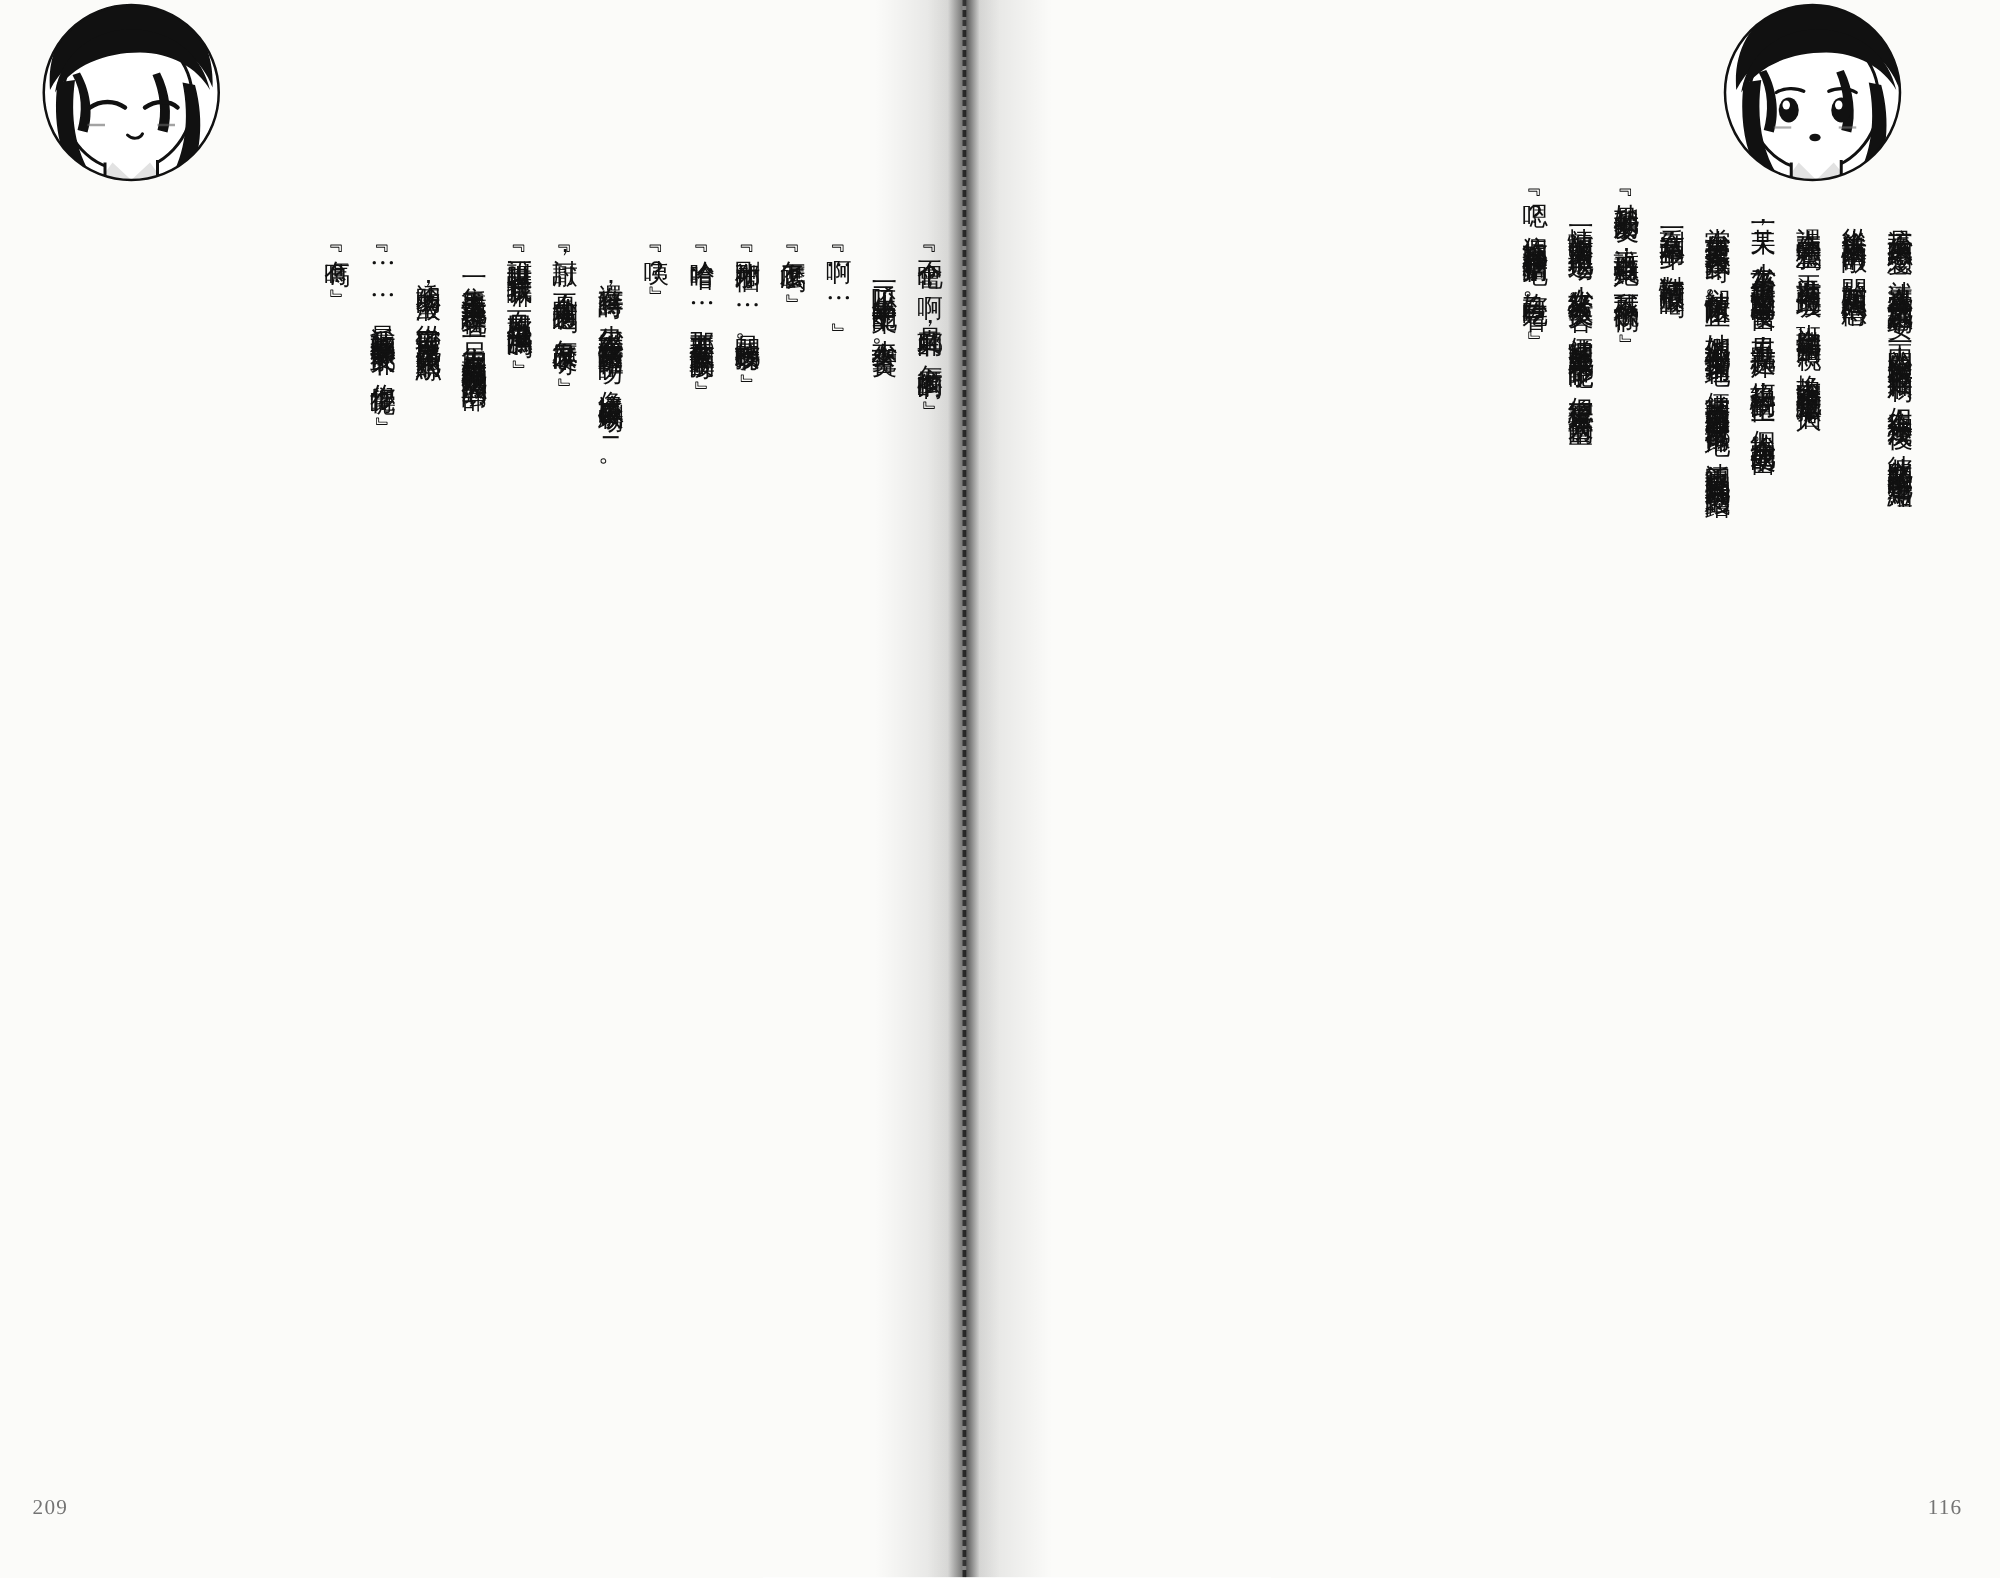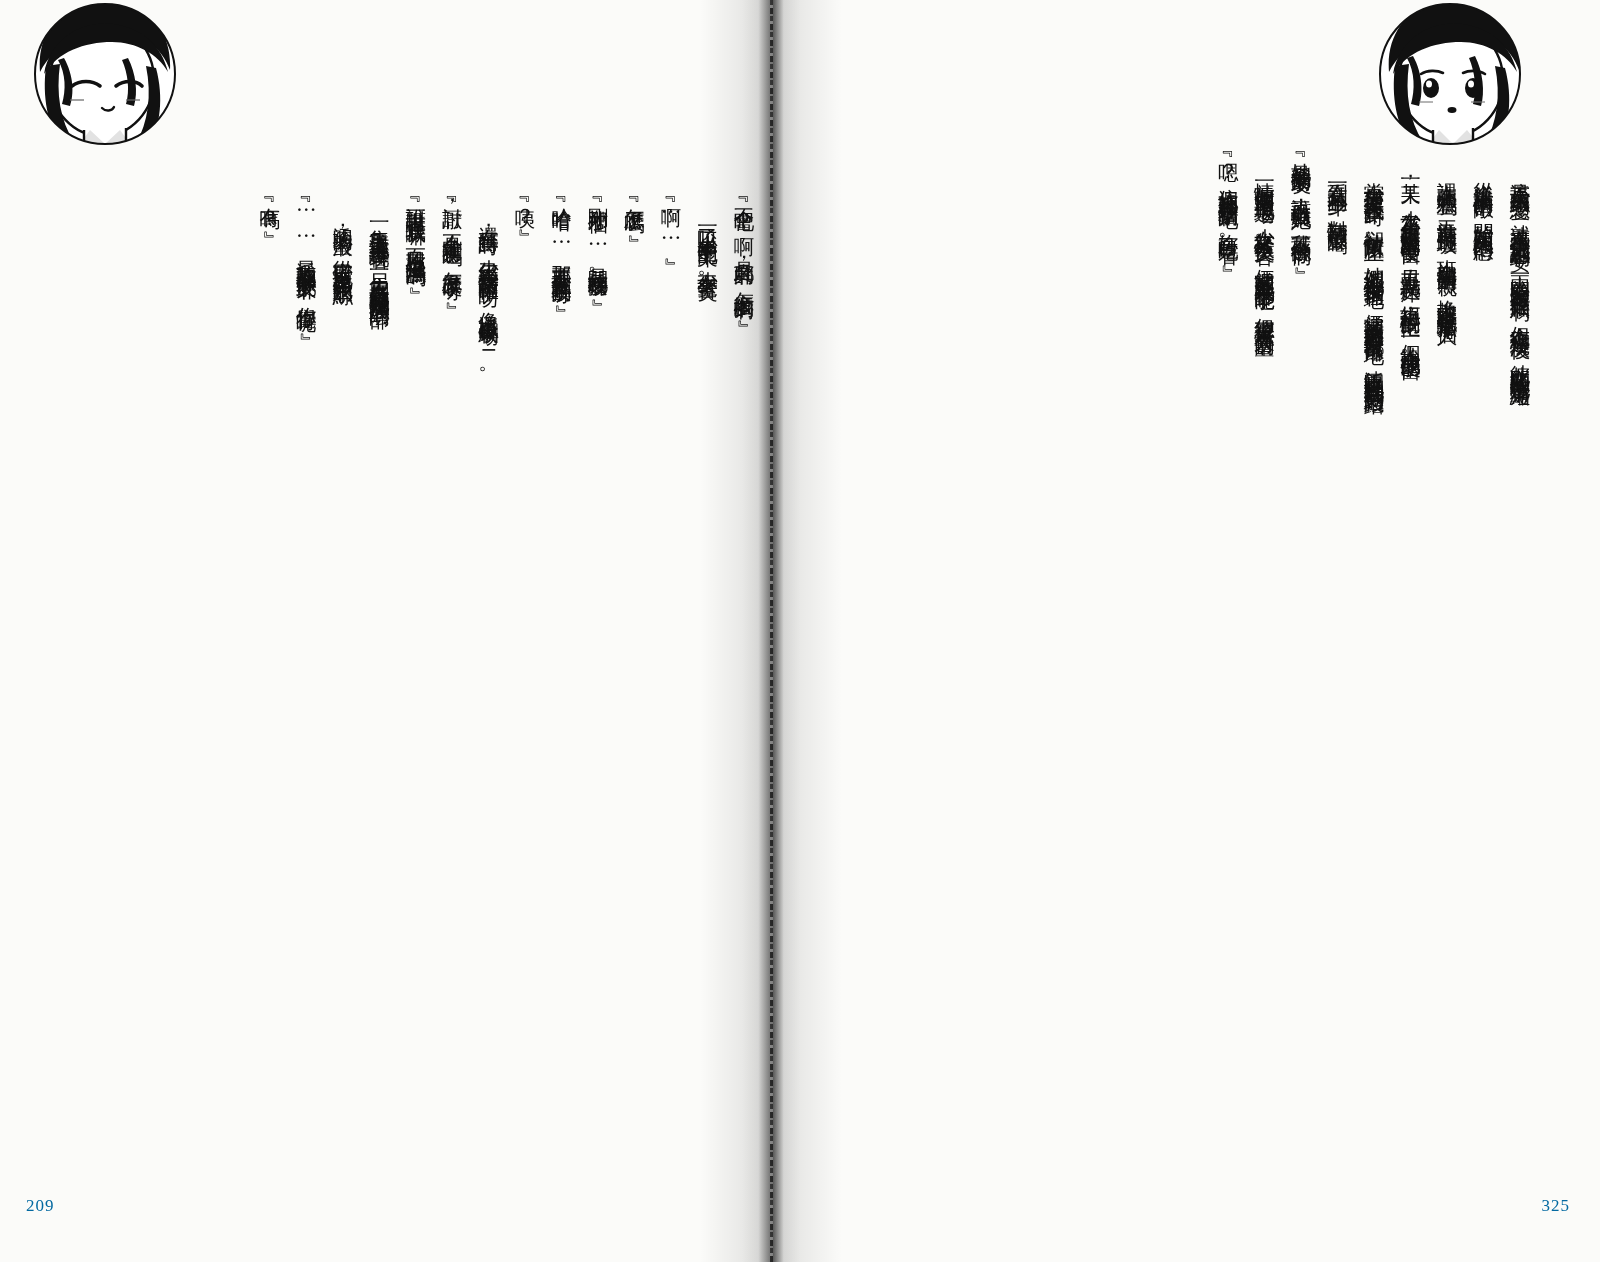--- a/index.html
+++ b/index.html
@@ -92,21 +92,21 @@
     top: 190px;
     right: 838px;
     height: 985px;
     width: 630px;
   }
 
   .folio {
     position: absolute;
     font-family: "Liberation Serif", serif;
     font-size: 17px;
-    color: #0369a1;
+    color: #737373;
     letter-spacing: 1px;
   }
   #folio-left  { left: 26px;  top: 1196px; }
   #folio-right { right: 30px; top: 1196px; }
 </style>
 </head>
 <body>
 
 <div id="page">
 
@@ -178,15 +178,15 @@
       <path d="M44,100 h14" stroke="#777" stroke-width="1.8" opacity=".6"></path>
       <path d="M96,100 h14" stroke="#777" stroke-width="1.8" opacity=".6"></path>
       <ellipse cx="77" cy="108" rx="4.5" ry="3" fill="#111"></ellipse>
       <path d="M58,128 L58,146 L98,146 L98,126" fill="#ffffff" stroke="#111" stroke-width="2.4"></path>
       <path d="M48,150 L64,128 L78,142 L92,128 L110,150 Z" fill="#111" opacity=".12"></path>
     </g>
     <circle cx="75" cy="72" r="70" fill="none" stroke="#111" stroke-width="2"></circle>
   </svg>
 
   <div class="folio" id="folio-left">209</div>
-  <div class="folio" id="folio-right">325</div>
+  <div class="folio" id="folio-right">116</div>
 
 </div>
 
 </body></html>

